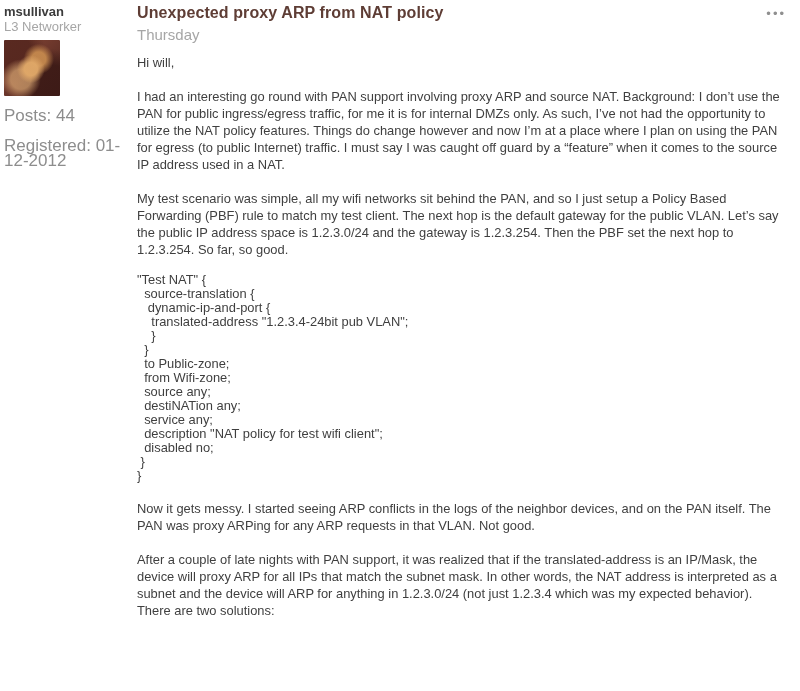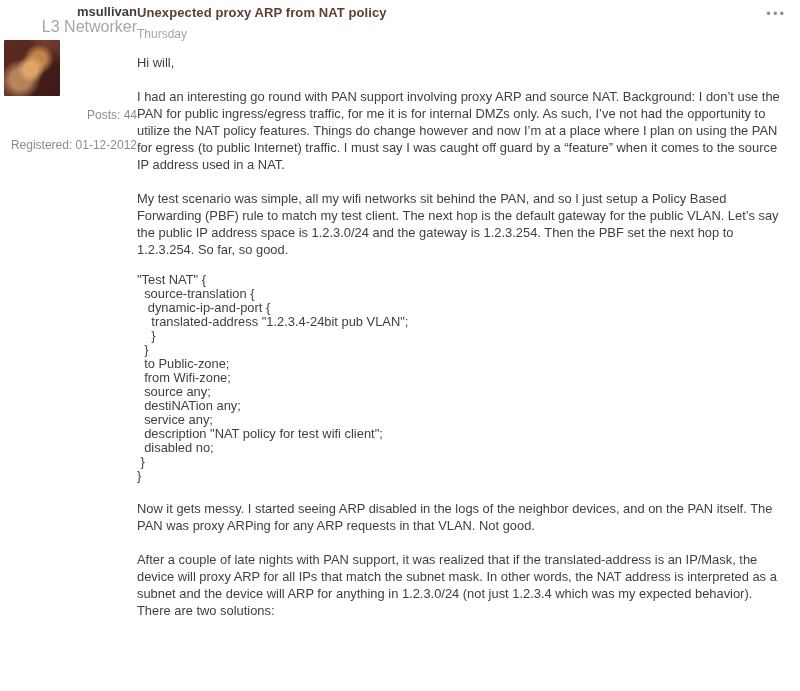--- a/index.html
+++ b/index.html
@@ -13,87 +13,86 @@
     display: flex;
     width: 800px;
     min-height: 691px;
     padding: 3px 12px 10px 4px;
   }
   
   .sidebar {
     width: 133px;
     flex-shrink: 0;
     padding-top: 1px;
-    text-align: right;
   }
   .username {
     font-size: 13px;
     font-weight: bold;
     color: #3c3c3c;
     line-height: 15px;
     cursor: pointer;
   }
   .rank {
-    font-size: 16px;
+    font-size: 13px;
     color: #a6a6a6;
     line-height: 13px;
     margin-top: 1px;
   }
   .avatar {
     width: 56px;
     height: 56px;
     margin-top: 7px;
     border-radius: 1px;
     background:
       radial-gradient(circle at 48% 52%, rgba(224,168,104,0.95) 0 16%, rgba(224,168,104,0) 34%),
       radial-gradient(circle at 62% 34%, rgba(203,142,80,0.9) 0 14%, rgba(203,142,80,0) 30%),
       radial-gradient(circle at 30% 70%, rgba(210,160,110,0.75) 0 18%, rgba(210,160,110,0) 36%),
       radial-gradient(circle at 18% 22%, rgba(84,38,30,0.9) 0 28%, rgba(84,38,30,0) 50%),
       radial-gradient(circle at 85% 80%, rgba(60,26,22,0.9) 0 30%, rgba(60,26,22,0) 55%),
       linear-gradient(135deg, #8a4a38 0%, #6e382c 45%, #46221d 100%);
   }
   .meta {
-    font-size: 12px;
+    font-size: 17px;
     color: #8d8d8d;
     line-height: 15px;
   }
   .meta.posts { margin-top: 12px; }
   .meta.registered { margin-top: 15px; }
 
   
   .content {
     flex: 1;
     padding-left: 0;
     min-width: 0;
   }
   .header-row {
     display: flex;
     justify-content: space-between;
     align-items: flex-start;
   }
   h1.post-title {
     margin: 0;
-    font-size: 13px;
+    font-size: 16px;
     font-weight: 700;
     color: #5e3d35;
     line-height: 19px;
     letter-spacing: 0.1px;
   }
   .more-options {
     color: #8f8f8f;
     font-size: 13px;
     letter-spacing: 2px;
     line-height: 13px;
     padding: 4px 2px 4px 8px;
     cursor: pointer;
     user-select: none;
     flex-shrink: 0;
   }
   .post-date {
-    font-size: 12px;
+    font-size: 15px;
     color: #a6a6a6;
     margin-top: 4px;
     line-height: 13px;
   }
   .post-body {
     font-size: 12.9px;
     line-height: 17px;
     color: #3f3f3f;
     margin-top: 13px;
     padding-right: 2px;
@@ -145,19 +144,19 @@
   }
   to Public-zone;
   from Wifi-zone;
   source any;
   destiNATion any;
   service any;
   description "NAT policy for test wifi client";
   disabled no;
  }
 }</pre>
-      <p>Now it gets messy.   I started seeing ARP disabled in the logs of the neighbor devices, and on the PAN itself. The PAN was proxy ARPing for any ARP requests in that VLAN.   Not good.</p>
+      <p>Now it gets messy.   I started seeing ARP conflicts in the logs of the neighbor devices, and on the PAN itself. The PAN was proxy ARPing for any ARP requests in that VLAN.   Not good.</p>
       <p>After a couple of late nights with PAN support, it was realized that if the translated-address is an IP/Mask, the device will proxy ARP for all IPs that match the subnet mask. In other words, the NAT address is interpreted as a subnet and the device will ARP for anything in 1.2.3.0/24 (not just 1.2.3.4 which was my expected behavior). There are two solutions:</p>
 
     </div>
   </main>
 
 </div>
 
 </body></html>

